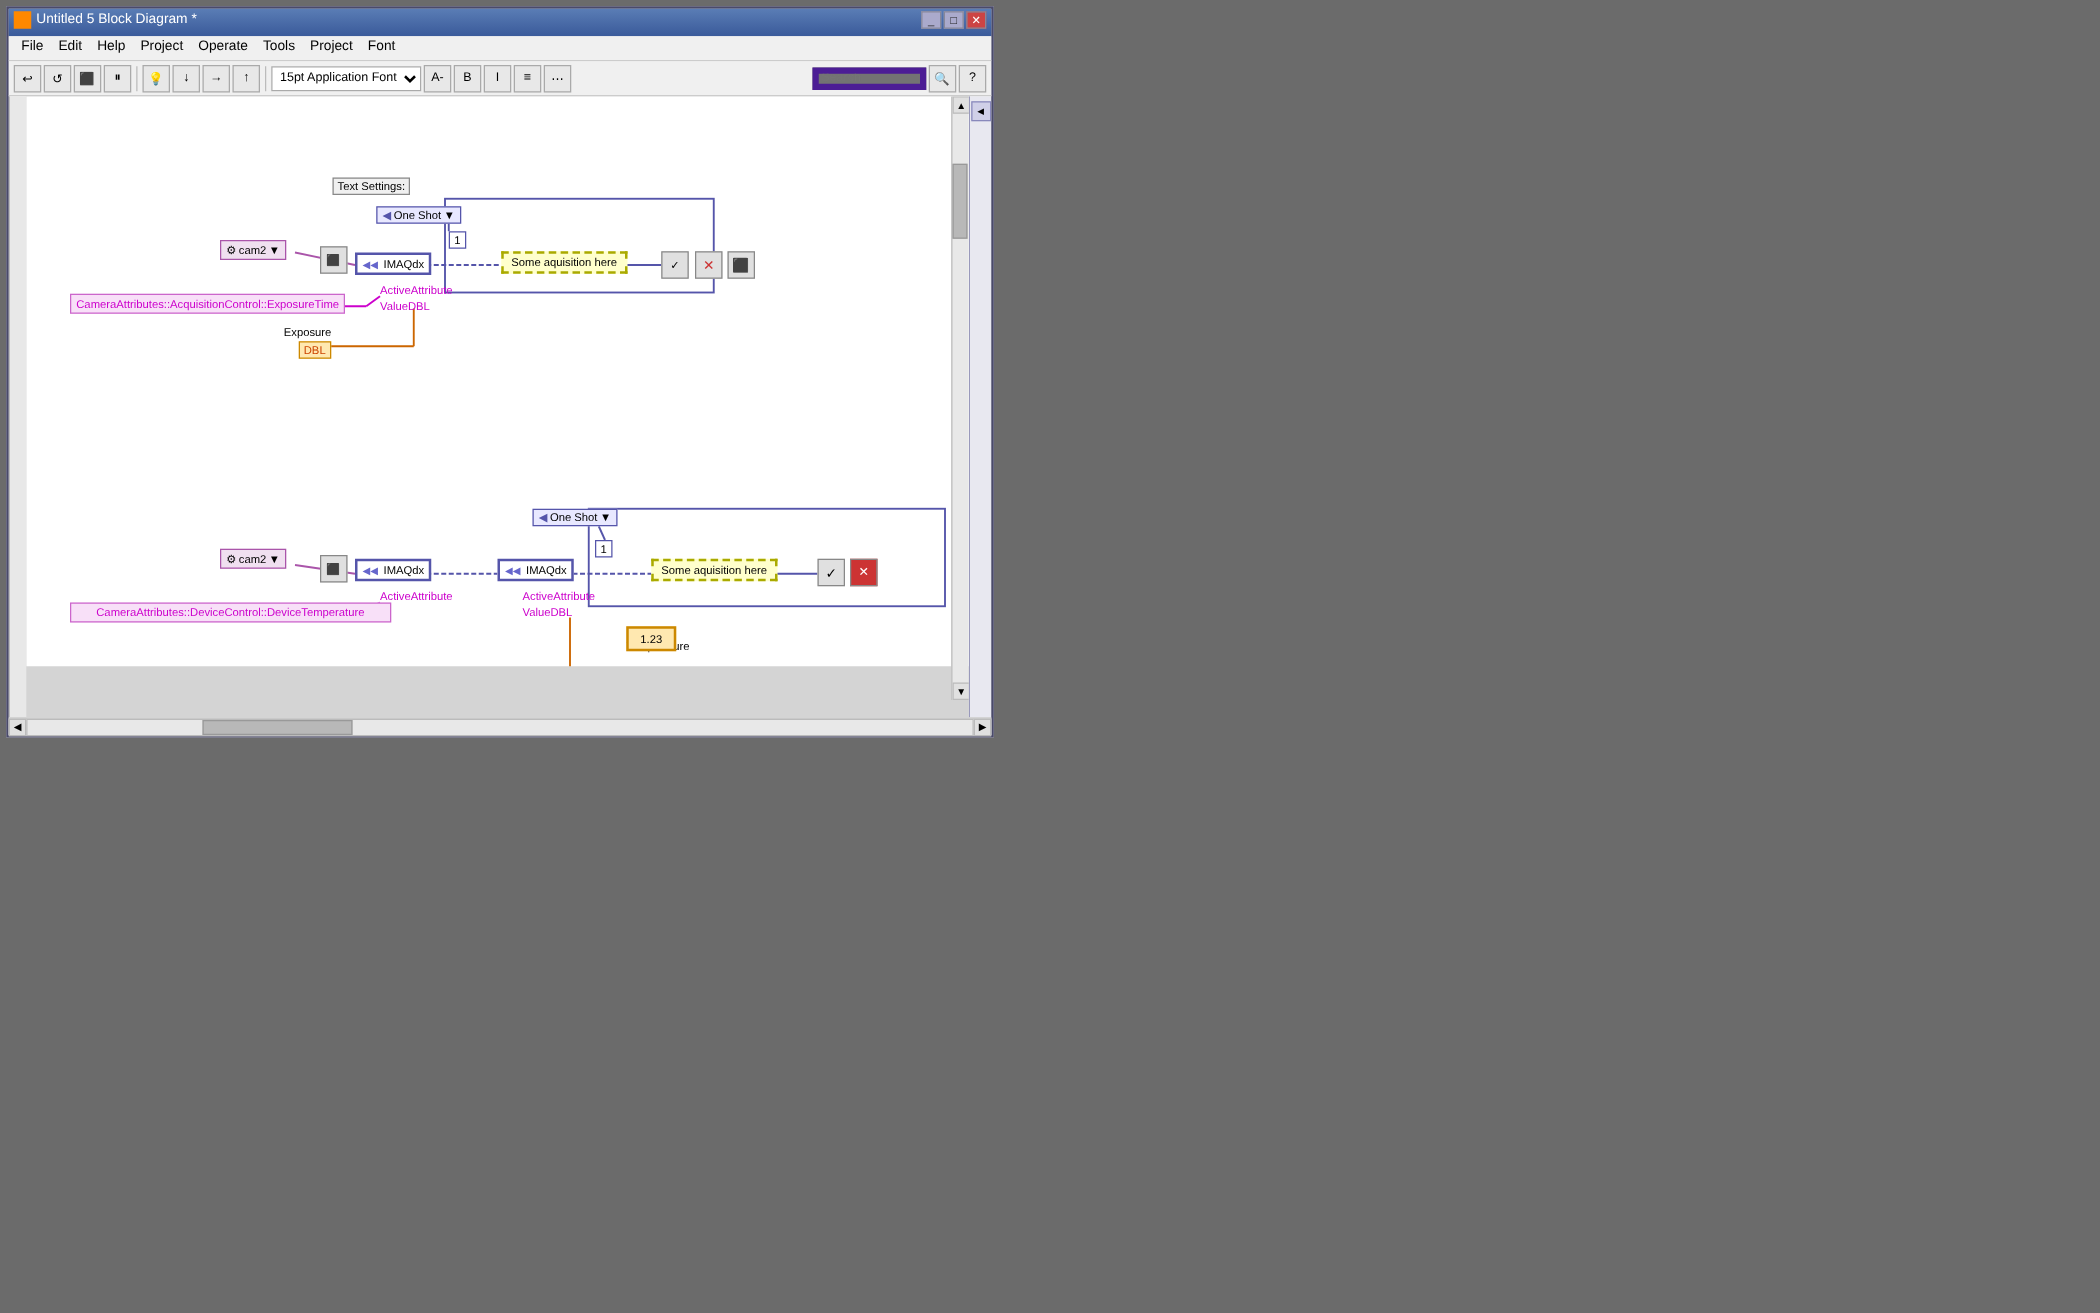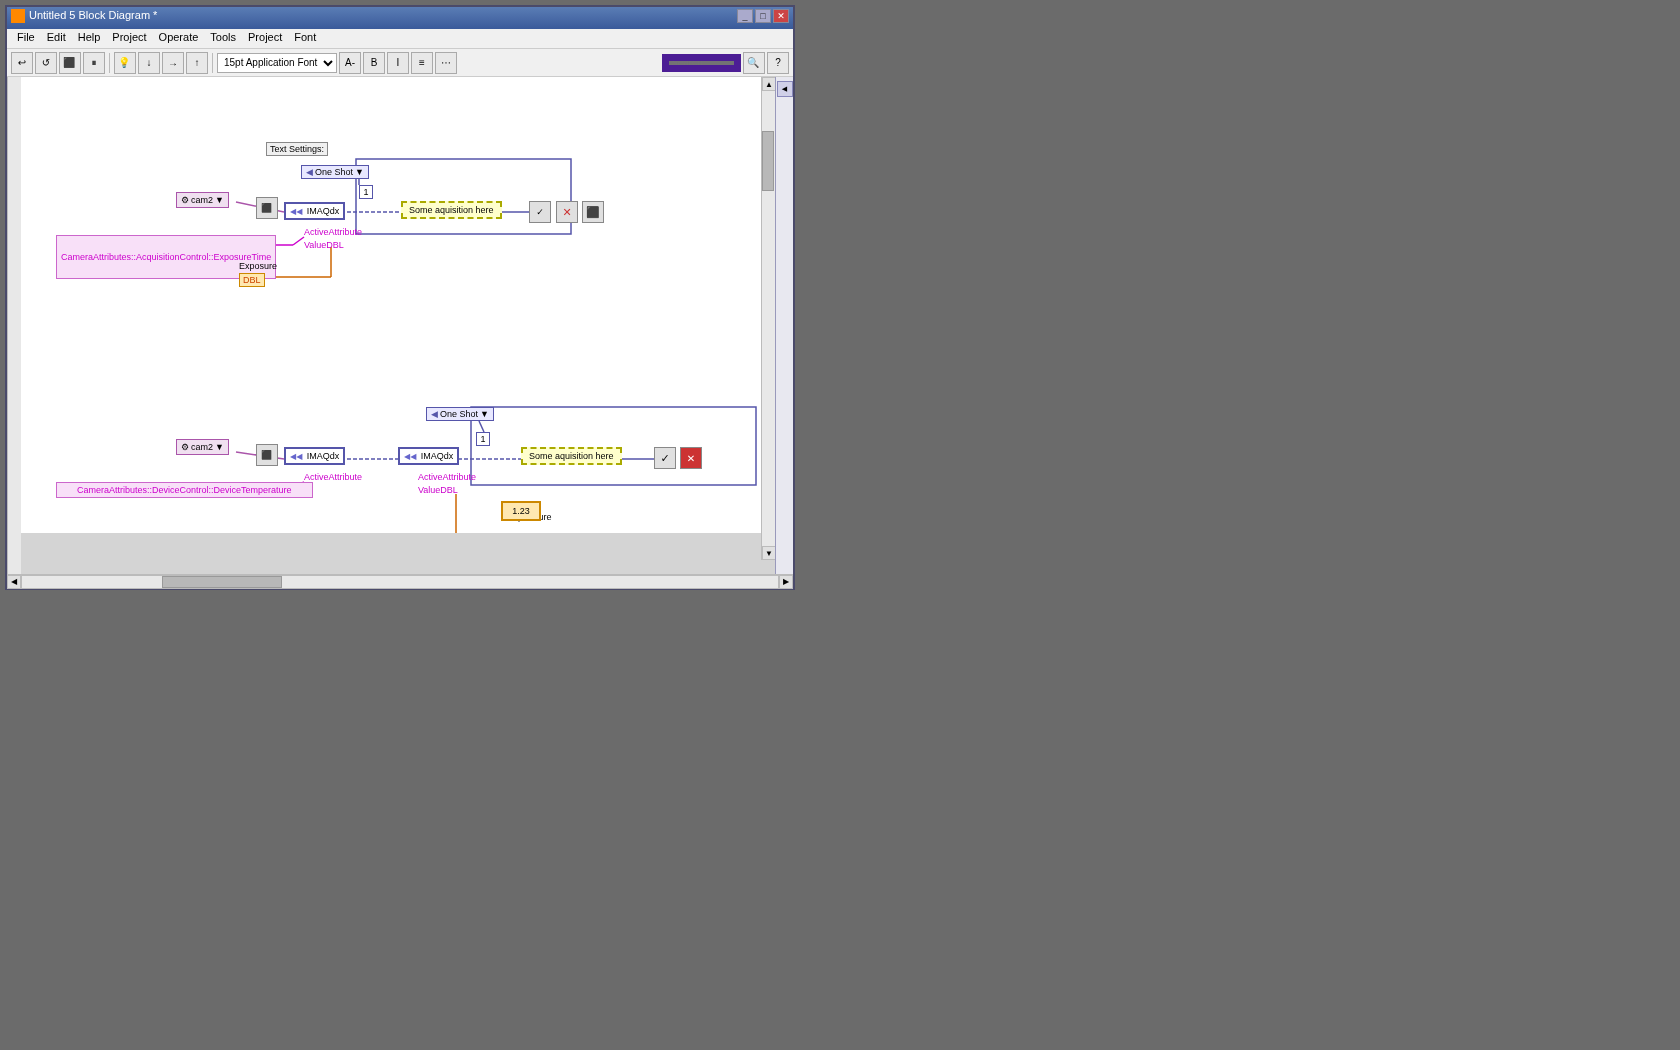--- a/index.html
+++ b/index.html
@@ -74,22 +74,22 @@
       font-size: 10px; cursor: pointer;
     }
     .toolbar-separator { width: 1px; height: 20px; background: #bbb; margin: 0 2px; }
     .font-dropdown {
       height: 20px; font-size: 10px;
       border: 1px solid #aaa; background: white;
       padding: 0 2px; min-width: 120px;
     }
     .search-box {
       height: 18px; font-size: 10px;
-      border: 7px solid #4c1d95; background: #737373;
-      padding: 0 2px; width: 79px;
+      border: 5px solid #4c1d95; background: #737373;
+      padding: 0 2px; width: 91px;
       margin-left: auto;
     }
 
     .main-area {
       flex: 1;
       display: flex;
       overflow: hidden;
     }
 
     .canvas-area {
@@ -216,40 +216,40 @@
       width: 22px; height: 22px;
       display: flex; align-items: center; justify-content: center;
     }
 
     
     .cam-attr-top {
       position: absolute;
       top: 158px; left: 35px;
       background: #f8e0f8;
       border: 1px solid #cc66cc;
-      padding: 16px 4px;
+      padding: 2px 4px;
       font-size: 9px; color: #cc00cc;
     }
 
     
     .active-attr-top {
       position: absolute;
       top: 150px; left: 283px;
       font-size: 9px; color: #cc00cc;
     }
     .value-dbl-top {
       position: absolute;
       top: 163px; left: 283px;
       font-size: 9px; color: #cc00cc;
     }
 
     
     .exposure-label {
       position: absolute;
-      top: 184px; left: 218px;
+      top: 184px; left: 206px;
       font-size: 9px; color: #000;
     }
     .dbl-box-top {
       position: absolute;
       top: 196px; left: 218px;
       background: #ffe8b0;
       border: 1px solid #cc8800;
       padding: 1px 3px;
       font-size: 9px; color: #cc4400;
     }

